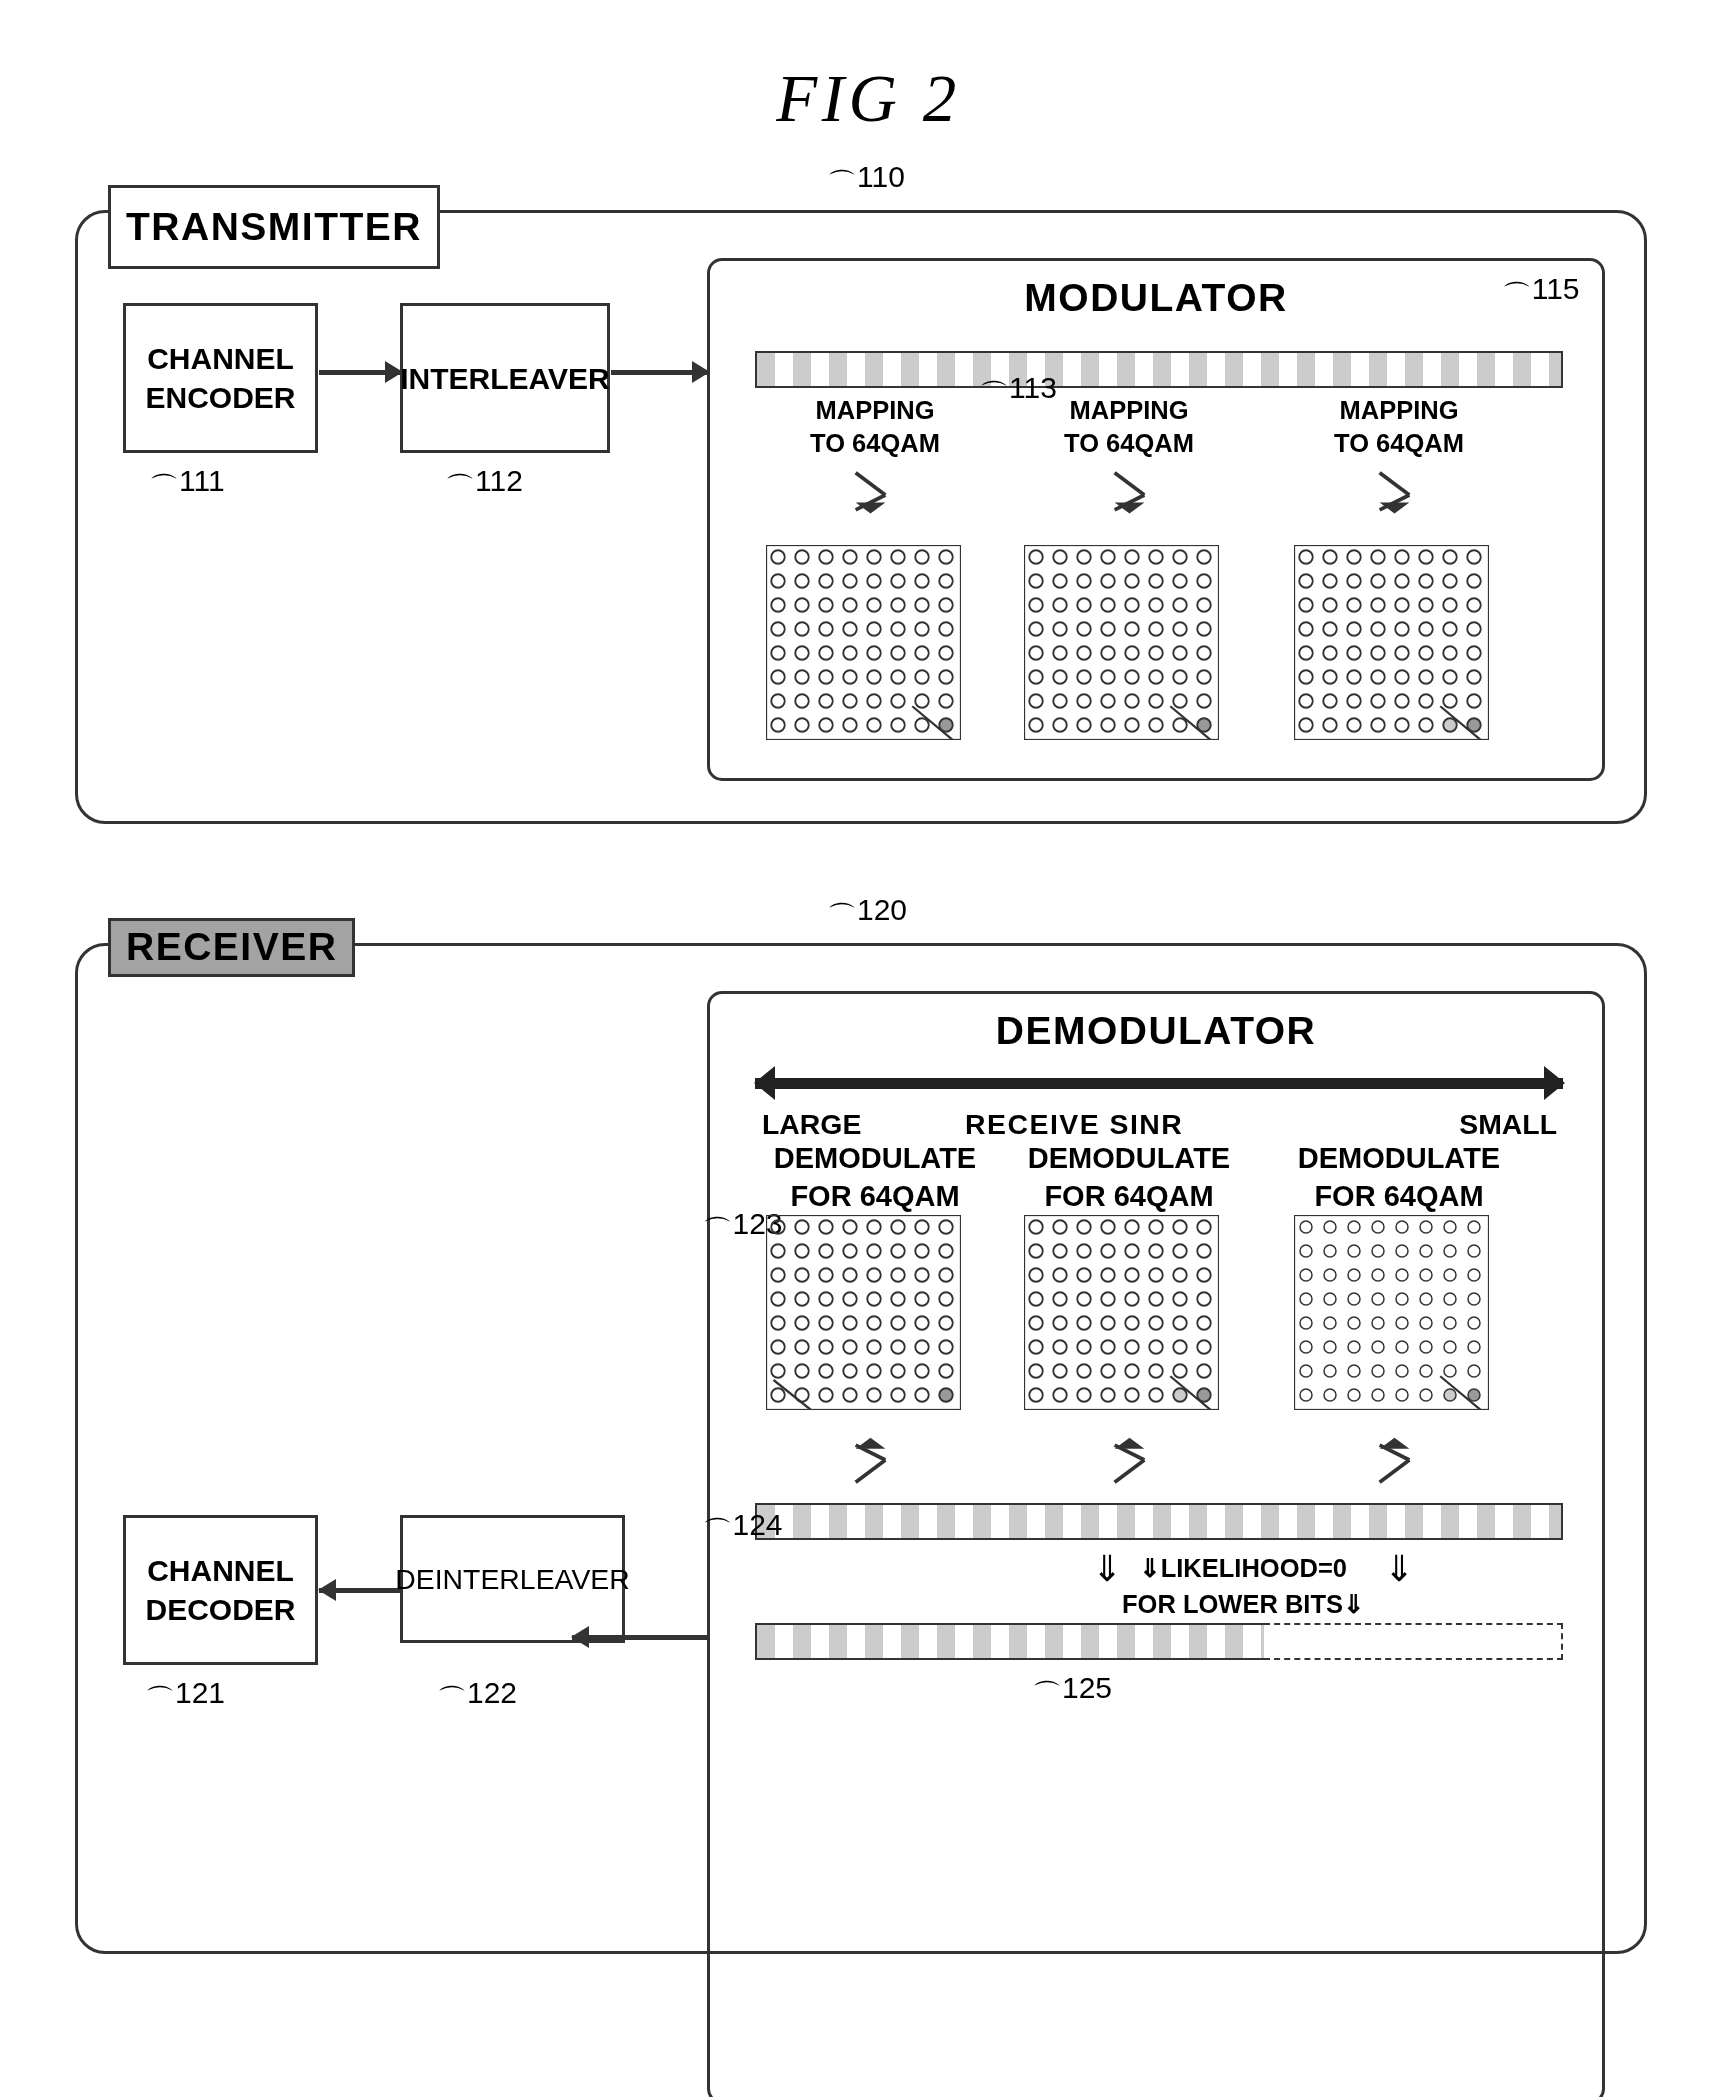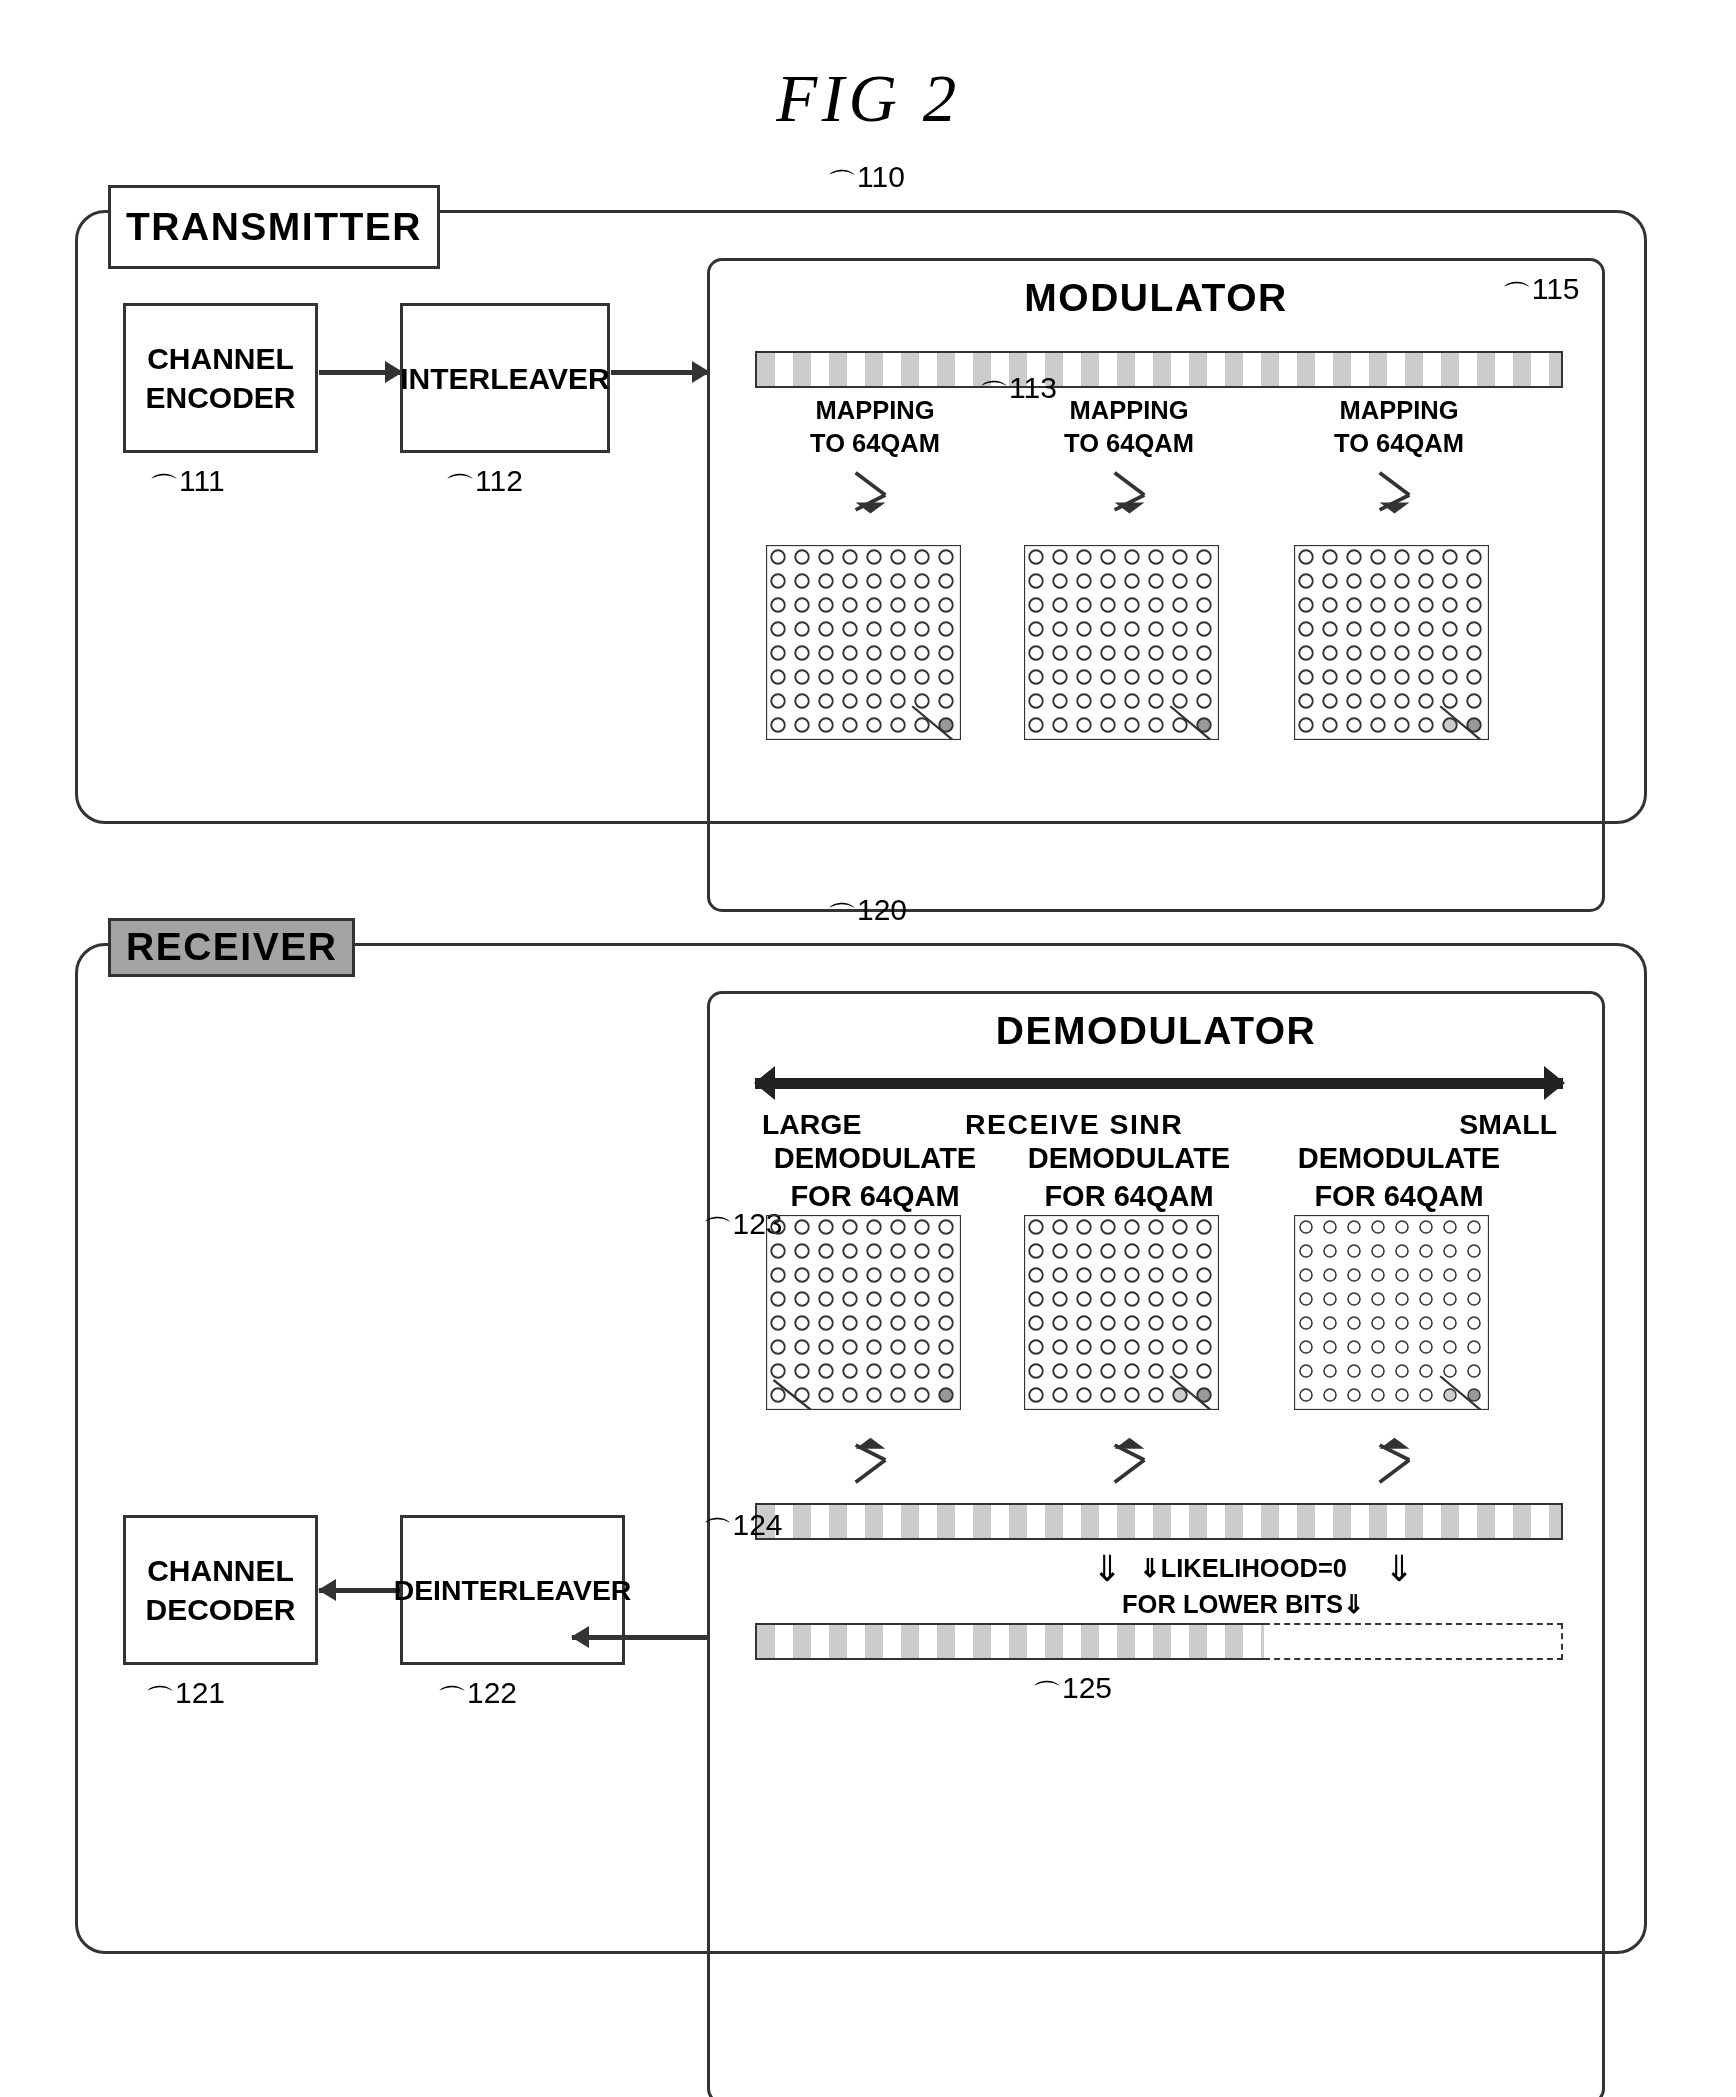--- a/index.html
+++ b/index.html
@@ -114,21 +114,21 @@
       border-top: 11.2px solid transparent;
       border-bottom: 11.2px solid transparent;
     }
 
     
     .modulator-box {
       position: absolute;
       top: 45px;
       left: 629px;
       width: 898px;
-      height: 654px;
+      height: 523px;
       border: 3px solid #333;
       border-radius: 15px;
     }
     .modulator-label {
       position: absolute;
       top: 15px;
       left: 0; right: 0;
       text-align: center;
       font-size: 39px;
       font-weight: bold;
@@ -358,27 +358,27 @@
       font-weight: bold;
       line-height: 1.3;
     }
 
     
     .deinterleaver {
       position: absolute;
       top: 569px;
       left: 322px;
       width: 225px;
-      height: 150px;
+      height: 128px;
       border: 3px solid #333;
       display: flex;
       align-items: center;
       justify-content: center;
       font-size: 28.4px;
-      font-weight: bold;
+      font-weight: normal;
       text-align: center;
       line-height: 1.3;
     }
 
     
     .arrow-dec-deint {
       position: absolute;
       top: 642px;
       left: 241px;
       width: 82px;

